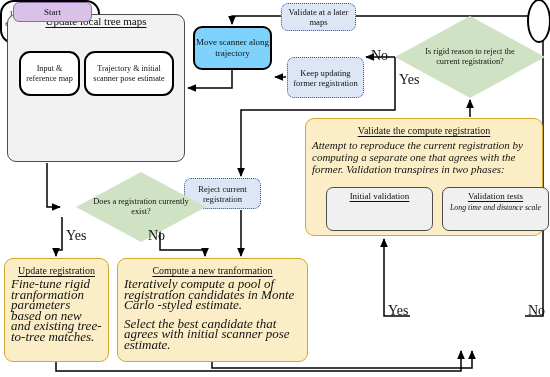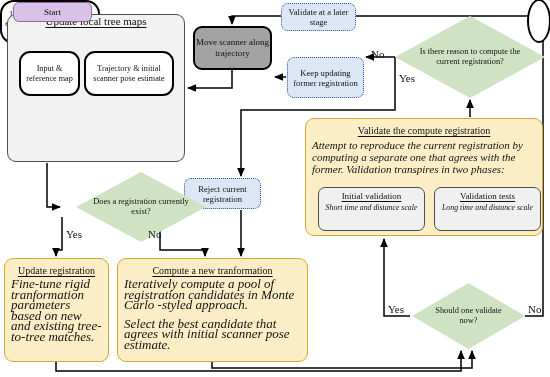--- a/index.html
+++ b/index.html
@@ -53,21 +53,21 @@
     position:absolute;right:-1px;top:-1px;width:20px;height:40px;
     border:2.1px solid #000;border-radius:50%;background:#fff;
     border-left-color:#000;
   }
   .cyl-txt{position:absolute;left:3px;top:5px;width:78px;height:30px;
     display:flex;align-items:center;justify-content:center;
     font-size:7.6px;line-height:8.6px;color:#111;text-align:center;}
 
   
   .pbox{
-    background:#a3a3a3;border:2.3px solid #000;border-radius:9px;
+    background:#7dd3fc;border:2.3px solid #000;border-radius:9px;
     font-size:9px;line-height:11px;color:#111;z-index:4;
   }
   .b-move{left:193px;top:26px;width:79px;height:44px;}
 
   
   .dbox{
     background:#dce6f5;border:1.7px dotted #2a55a8;border-radius:7px;
     font-size:8.6px;line-height:10px;color:#111;z-index:5;
   }
   .b-later{left:281px;top:3px;width:75px;height:28px;}
@@ -106,32 +106,32 @@
     margin-top:6px;margin-bottom:3px;font-weight:400;
   }
   .ybody{
     width:100%;padding:0 6px;box-sizing:border-box;
     font-size:11px;line-height:12px;font-style:italic;color:#111;text-align:left;
   }
   .ybody.small{font-size:13px;line-height:10.6px;font-style:italic;}
   .ygap{height:8px;}
 
   
-  .subrow{position:absolute;left:12px;top:68px;display:flex;gap:9px;}
+  .subrow{position:absolute;left:20px;top:68px;display:flex;gap:9px;}
   .sbox{
     width:107px;height:44px;background:#f0f0f0;border:1.8px solid #4d4d4d;
     border-radius:7px;box-sizing:border-box;padding:3px 5px;
   }
   .sbox .st{font-size:9px;text-decoration:underline;text-underline-offset:2px;
     text-align:center;color:#111;display:block;}
   .sbox .sb{font-size:7.8px;line-height:9.6px;font-style:italic;color:#111;
     display:block;margin-top:2px;}
 
   
-  .elabel{position:absolute;font-size:11px;color:#111;z-index:6;background:transparent;}
+  .elabel{position:absolute;font-size:14px;color:#111;z-index:6;background:transparent;}
 </style>
 </head>
 <body>
 
 <div id="stage">
 
   <svg id="wires" viewBox="0 0 550 377" xmlns="http://www.w3.org/2000/svg">
     <defs>
       <marker id="ah" markerWidth="7" markerHeight="7" refX="5.4" refY="2.6" orient="auto" markerUnits="strokeWidth">
         <path d="M0,0 L6,2.6 L0,5.2 z" fill="#000"></path>
@@ -195,74 +195,69 @@
     <div class="cyl-body"></div>
     <div class="cyl-cap"></div>
     <div class="cyl-txt">Local tree maps with existing correspondence</div>
   </div>
 
   <div class="node pbox b-move">
     <span>Move scanner along trajectory</span>
   </div>
 
   <div class="node dbox b-later">
-    <span>Validate at a later stage</span>
+    <span>Validate at a later maps</span>
   </div>
 
   <div class="node dbox b-keep">
     <span>Keep updating former registration</span>
   </div>
 
   <div class="node dbox b-reject">
     <span>Reject current registration</span>
   </div>
 
   <div class="diamond d-reject">
     <div class="dshape"></div>
-    <div class="dtxt">Is there reason to compute the current registration?</div>
+    <div class="dtxt">Is rigid reason to reject the current registration?</div>
   </div>
 
   <div class="diamond d-exist">
     <div class="dshape"></div>
     <div class="dtxt">Does a registration currently exist?</div>
   </div>
 
-  <div class="diamond d-should">
-    <div class="dshape"></div>
-    <div class="dtxt">Should one validate now?</div>
-  </div>
 
   <div class="elabel" style="left:371px;top:48px;">No</div>
   <div class="elabel" style="left:399px;top:72px;">Yes</div>
   <div class="elabel" style="left:66px;top:228px;">Yes</div>
   <div class="elabel" style="left:148px;top:228px;">No</div>
   <div class="elabel" style="left:388px;top:303px;">Yes</div>
   <div class="elabel" style="left:528px;top:303px;">No</div>
 
   <div class="node ybox y-validate">
     <div class="ytitle">Validate the compute registration</div>
     <div class="ybody">Attempt to reproduce the current registration by computing a separate one that agrees with the former. Validation transpires in two phases:</div>
 
     <div class="subrow">
       <div class="sbox">
         <span class="st">Initial validation</span>
-        <span class="sb">Short time and distance scale</span>
       </div>
       <div class="sbox">
         <span class="st">Validation tests</span>
         <span class="sb">Long time and distance scale</span>
       </div>
     </div>
   </div>
 
   <div class="node ybox y-update">
     <div class="ytitle">Update registration</div>
     <div class="ybody small">Fine-tune rigid tranformation parameters based on new and existing tree-to-tree matches.</div>
   </div>
 
   <div class="node ybox y-compute">
     <div class="ytitle">Compute a new tranformation</div>
-    <div class="ybody small">Iteratively compute a pool of registration candidates in Monte Carlo -styled approach.</div>
+    <div class="ybody small">Iteratively compute a pool of registration candidates in Monte Carlo -styled estimate.</div>
     <div class="ygap"></div>
     <div class="ybody small">Select the best candidate that agrees with initial scanner pose estimate.</div>
   </div>
 
 </div>
 
 </body></html>

